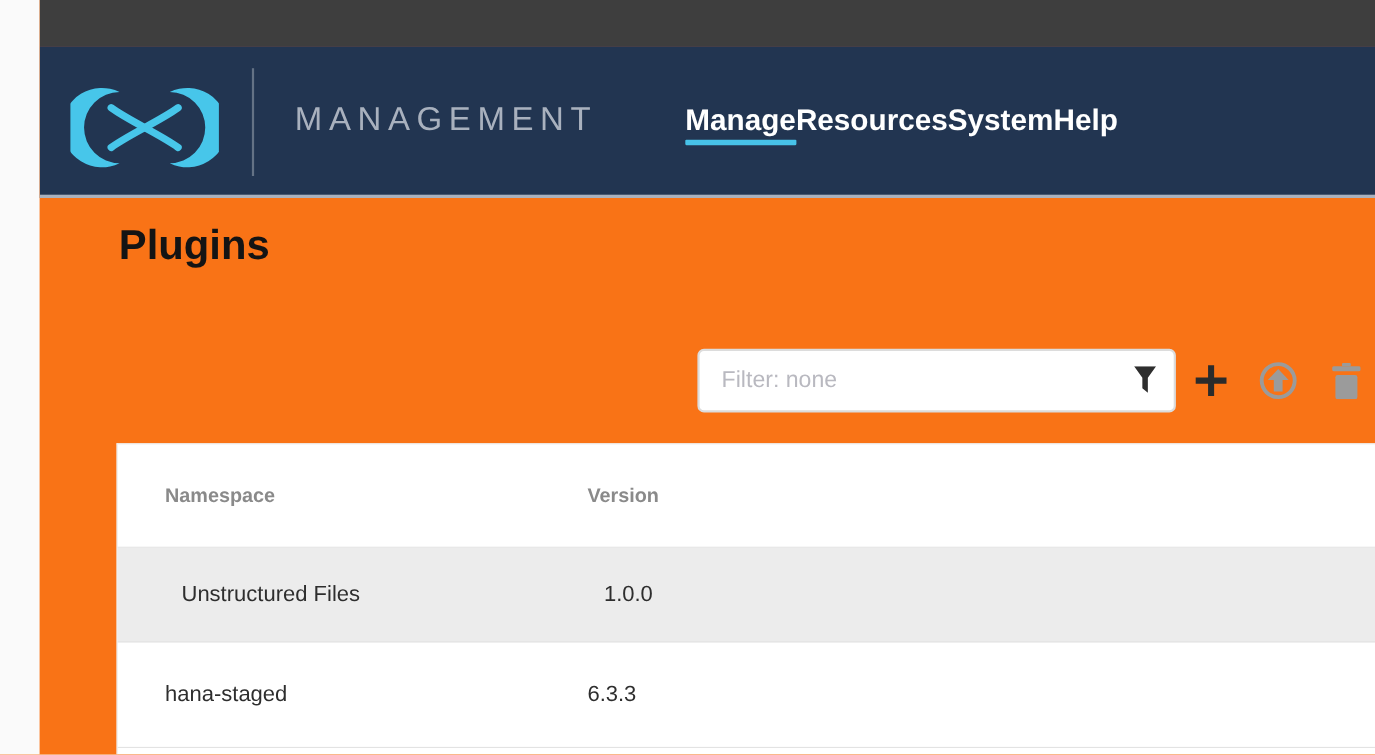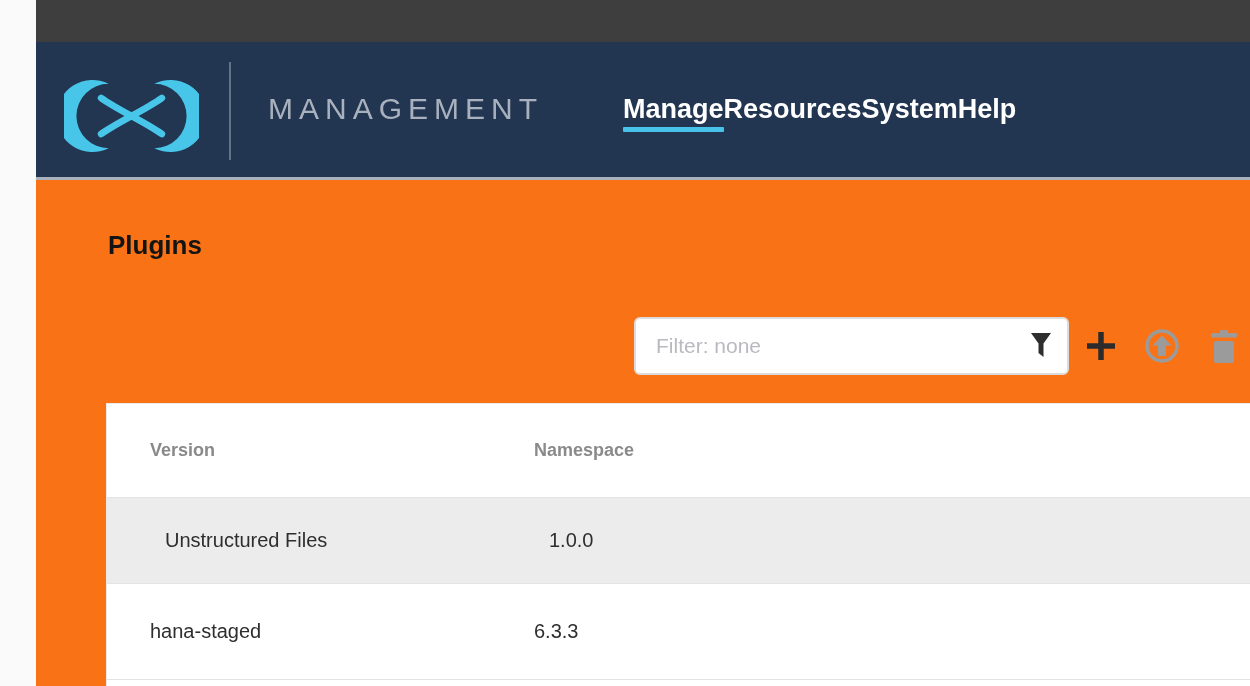--- a/index.html
+++ b/index.html
@@ -17,21 +17,21 @@
   .header-divider { position:absolute; left:193px; top:20px; width:2px; height:98px;
                     background:rgba(255,255,255,0.30); }
   .brand { position:absolute; left:232px; top:50px; font-size:30px; font-weight:400;
            letter-spacing:6px; color:#A9B1BE; }
   .main-nav { position:absolute; left:587px; top:52px; display:flex; }
   .nav-item { position:relative; color:#FFFFFF; font-size:27px; font-weight:bold; cursor:pointer; }
   .nav-item.active::after { content:""; position:absolute; left:0; right:0; bottom:-7px;
                             height:5px; background:#47C2E8; border-radius:1px; }
 
   
-  .page-title { position:absolute; left:72px; top:230px; font-size:26px; font-weight:bold; color:#141414; }
+  .page-title { position:absolute; left:72px; top:202px; font-size:38px; font-weight:bold; color:#141414; }
 
   .toolbar { position:absolute; left:598px; top:317px; display:flex; align-items:center; }
   .filter-box { position:relative; width:435px; height:58px; }
   .filter-box input { width:100%; height:100%; border:2px solid #DCDCDC; border-radius:6px;
                       background:#FFFFFF; padding:0 52px 0 20px; font-size:21px; color:#444444;
                       font-family:"Liberation Sans", sans-serif; outline:none; }
   .filter-box input::placeholder { color:#B9B9C0; opacity:1; }
   .funnel { position:absolute; right:17px; top:16px; cursor:pointer; }
   .icon-btn { background:none; border:none; padding:0; display:flex; align-items:center; cursor:pointer; }
   .btn-add { margin-left:15px; }
@@ -112,22 +112,22 @@
         <svg width="26" height="33" viewBox="0 0 26 33">
           <rect x="9" y="0" width="8" height="3" rx="1" fill="#9B9B9B"></rect>
           <rect x="0" y="3" width="26" height="4.5" rx="1.5" fill="#9B9B9B"></rect>
           <rect x="3" y="11" width="20" height="22" rx="2" fill="#9B9B9B"></rect>
         </svg>
       </button>
     </div>
 
     <div class="plugins-table">
       <div class="trow thead">
+        <div class="cell">Namespace</div>
         <div class="cell">Version</div>
-        <div class="cell">Namespace</div>
       </div>
 
       <div class="trow drow selected">
         <div class="cell">Unstructured Files</div>
         <div class="cell">1.0.0</div>
         <div class="cell"></div>
       </div>
 
       <div class="trow drow last">
         <div class="cell">hana-staged</div>

